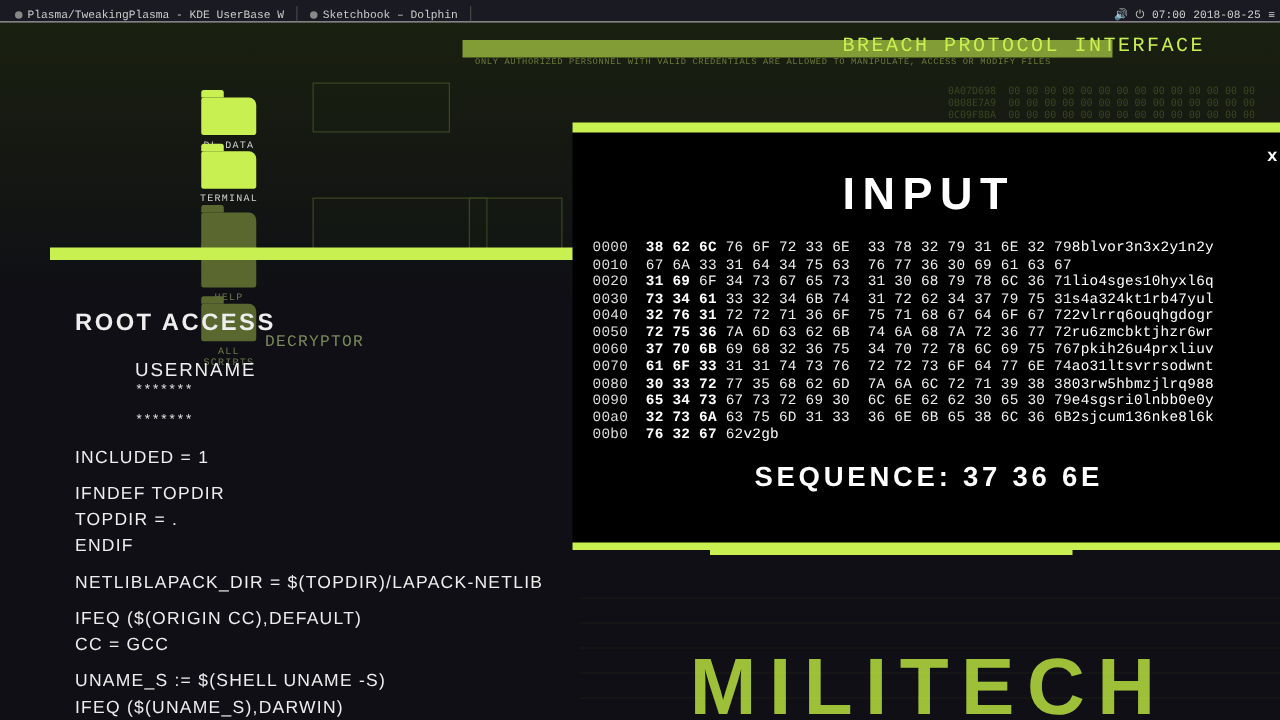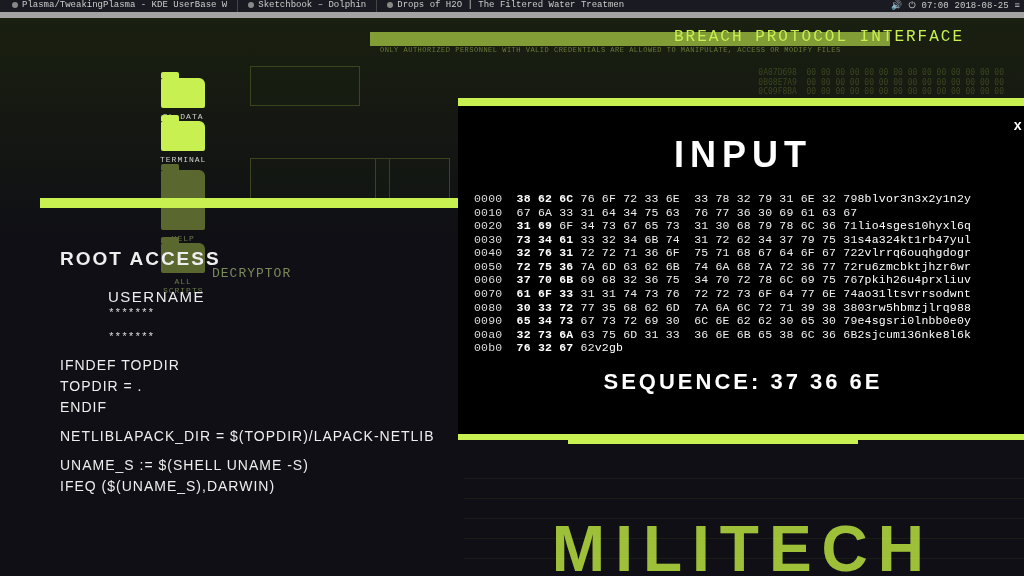--- a/index.html
+++ b/index.html
@@ -11,26 +11,26 @@
   color: #c8f050;
   overflow: hidden;
   position: relative;
 }
 .taskbar {
   position: absolute;
   top: 0; left: 0; right: 0;
   height: 18px;
   background: #1a1a22;
   display: flex;
-  align-items: flex-start;
+  align-items: flex-end;
   padding: 0 4px;
   font-size: 9px;
   color: #ccc;
   z-index: 100;
-  border-bottom: 6px solid #a3a3a3;
+  border-bottom: 1px solid #a3a3a3;
 }
 .taskbar-item { padding: 0 8px; display: flex; align-items: center; gap: 4px; }
 .taskbar-sep { width: 1px; height: 12px; background: #444; margin: 0 2px; }
 .taskbar-right { margin-left: auto; display: flex; align-items: center; gap: 6px; }
 .tb-dot { width: 6px; height: 6px; border-radius: 50%; background: #888; }
 
 .backdrop {
   position: absolute;
   inset: 18px 0 0 0;
   background: linear-gradient(180deg, #1a2010 0%, #0f0f15 40%);
@@ -244,24 +244,20 @@
   <div class="taskbar-item">
       <span class="tb-dot"></span>
       <span>Plasma/TweakingPlasma - KDE UserBase W</span>
     </div>
   <div class="taskbar-sep"></div>
   <div class="taskbar-item">
       <span class="tb-dot"></span>
       <span>Sketchbook – Dolphin</span>
     </div>
   <div class="taskbar-sep"></div>
-  <div class="taskbar-item">
-      <span class="tb-dot"></span>
-      <span>Drops of H2O | The Filtered Water Treatmen</span>
-    </div>
   <div class="taskbar-right">
     <span>🔊</span>
     <span>⏻</span>
     <span>07:00</span>
     <span>2018-08-25</span>
     <span>≡</span>
   </div>
 </div>
 
 <div class="backdrop">
@@ -308,24 +304,27 @@
   <div class="decryptor-lbl">DECRYPTOR</div>
   <div class="root-body">
     <div class="root-title">ROOT ACCESS</div>
     <div class="root-field">
       <div class="root-label">USERNAME</div>
       <div class="root-value">*******</div>
     </div>
     <div class="root-field">
       <div class="root-value">*******</div>
     </div>
+    <div class="root-text">INCLUDED = 1</div>
     <div class="root-text" style="white-space:pre">IFNDEF TOPDIR
 TOPDIR = .
 ENDIF</div>
     <div class="root-text">NETLIBLAPACK_DIR = $(TOPDIR)/LAPACK-NETLIB</div>
+    <div class="root-text" style="white-space:pre">IFEQ ($(ORIGIN CC),DEFAULT)
+CC = GCC</div>
     <div class="root-text" style="white-space:pre">UNAME_S := $(SHELL UNAME -S)
 IFEQ ($(UNAME_S),DARWIN)</div>
   </div>
 </div>
 
 <div class="input-panel">
   <div class="input-topbar"></div>
   <div class="input-close">x</div>
   <div class="input-title">INPUT</div>
   <div class="hex-dump" id="hex-dump"><span class="hex-addr">0000</span>  <span class="hl">38</span> <span class="hl">62</span> <span class="hl">6C</span> 76 6F 72 33 6E  33 78 32 79 31 6E 32 79<span class="hex-ascii">8blvor3n3x2y1n2y</span>

